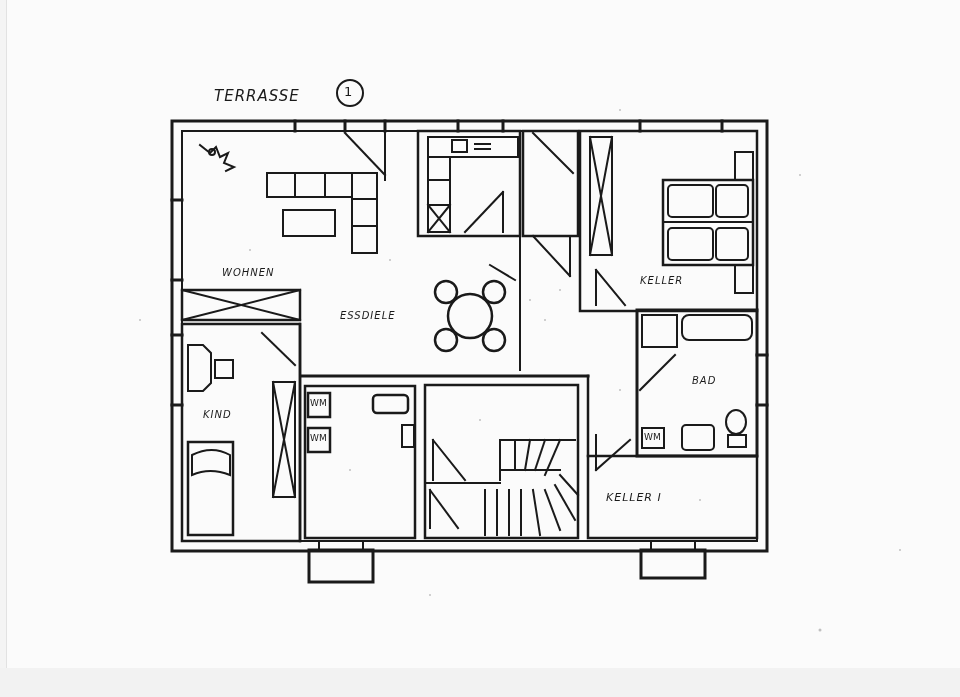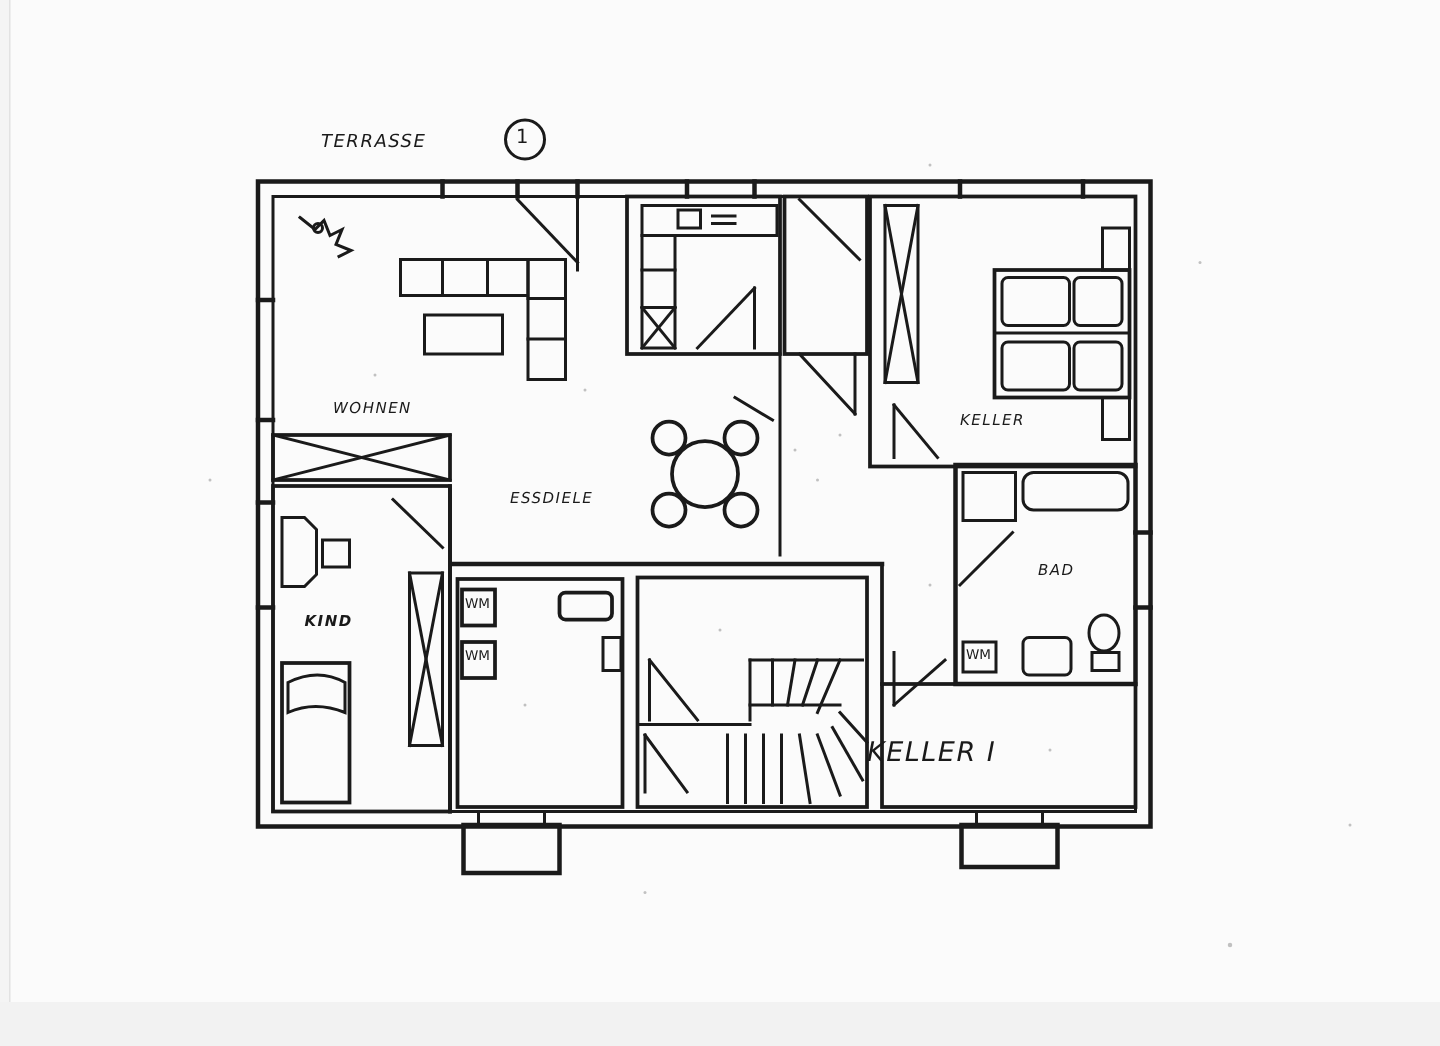--- a/index.html
+++ b/index.html
@@ -175,25 +175,25 @@
       <circle cx="350" cy="470" r="1"></circle>
     <circle cx="820" cy="630" r="1.5"></circle>
       <circle cx="900" cy="550" r="1"></circle>
       <circle cx="430" cy="595" r="1"></circle>
     <circle cx="620" cy="110" r="1"></circle>
       <circle cx="800" cy="175" r="1"></circle>
       <circle cx="140" cy="320" r="1"></circle>
   </g>
 </svg>
 
-<div class="lbl" style="left:214px;top:87px;font-size:12px;">TERRASSE</div>
+<div class="lbl" style="left:214px;top:87px;font-size:15px;">TERRASSE</div>
 <div class="lbl" style="left:344px;top:84px;font-size:13px;font-style:normal;">1</div>
 
 <div class="lbl" style="left:222px;top:267px;">WOHNEN</div>
-<div class="lbl" style="left:340px;top:327px;">ESSDIELE</div>
+<div class="lbl" style="left:340px;top:310px;">ESSDIELE</div>
 <div class="lbl" style="left:640px;top:275px;">KELLER</div>
 <div class="lbl" style="left:692px;top:375px;">BAD</div>
-<div class="lbl" style="left:203px;top:409px;font-weight:bold;">KIND</div>
-<div class="lbl" style="left:578px;top:491px;font-size:18px;">KELLER I</div>
+<div class="lbl" style="left:203px;top:409px;">KIND</div>
+<div class="lbl" style="left:606px;top:491px;font-size:11px;">KELLER I</div>
 
 <div class="lbl" style="left:310px;top:398px;font-size:9px;font-style:normal;letter-spacing:0;">WM</div>
 <div class="lbl" style="left:310px;top:433px;font-size:9px;font-style:normal;letter-spacing:0;">WM</div>
 <div class="lbl" style="left:644px;top:432px;font-size:9px;font-style:normal;letter-spacing:0;">WM</div>
 
 </body></html>

